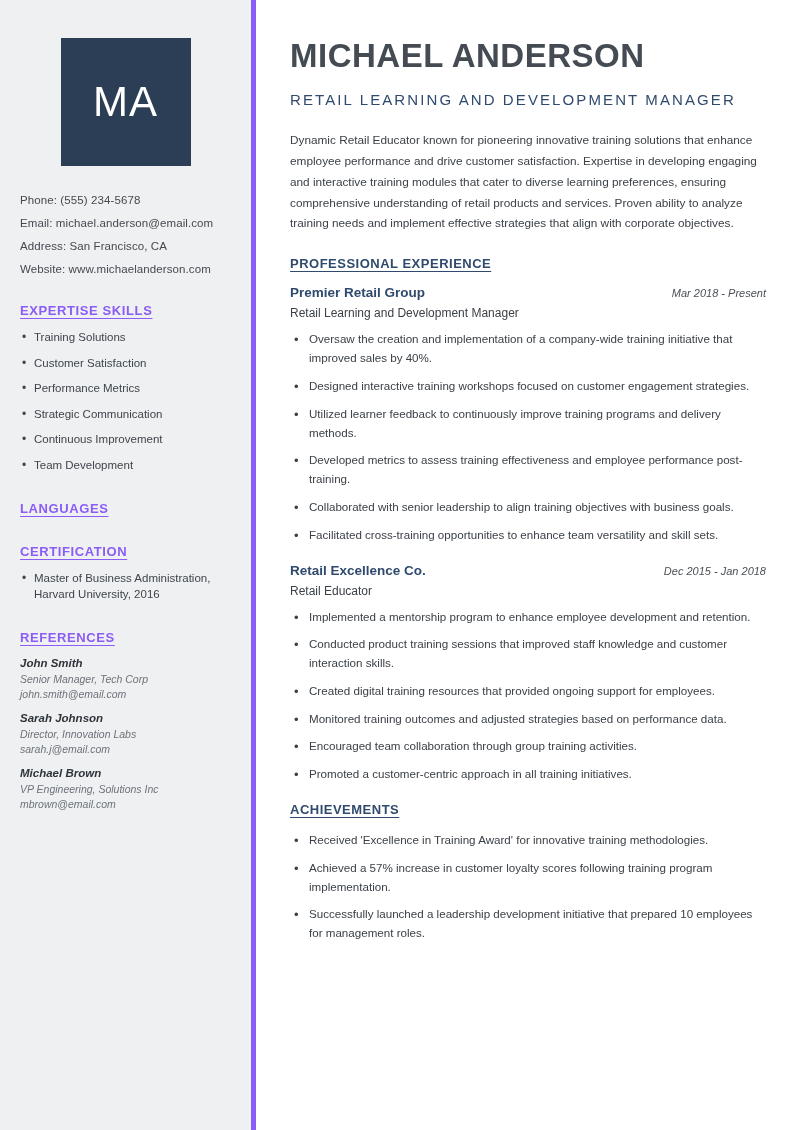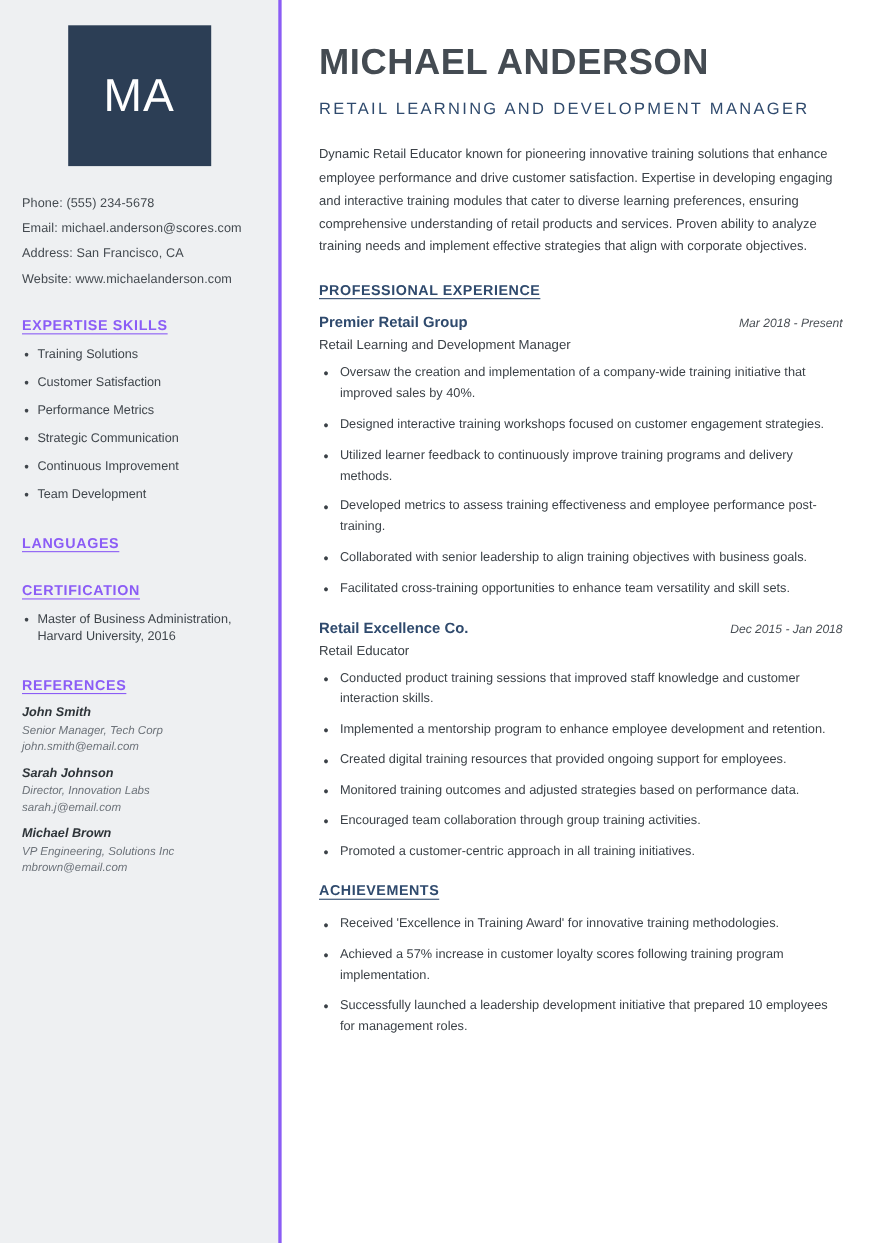--- a/index.html
+++ b/index.html
@@ -16,22 +16,22 @@
   .page {
     position: relative;
     width: 800px; height: 1130px;
     background: #ffffff;
     display: flex;
   }
   
   .sidebar {
     width: 256px;
     background: #eef0f2;
-    border-right: 3px solid #8b5cf6;
-    padding: 21px 20px 20px 20px;
+    border-right: 5px solid #8b5cf6;
+    padding: 36px 20px 20px 20px;
     flex: 0 0 256px;
   }
   .monogram-wrap {
     display: flex;
     justify-content: center;
     margin-top: 2px;
   }
   .monogram {
     width: 130px; height: 128px;
     background: #2c3e55;
@@ -181,21 +181,21 @@
 <div class="page">
 
   <aside class="sidebar">
 
     <div class="monogram-wrap">
       <div class="monogram">MA</div>
     </div>
 
     <div class="contact">
       <div class="contact-line">Phone: (555) 234-5678</div>
-      <div class="contact-line">Email: michael.anderson@scores.com</div>
+      <div class="contact-line">Email: michael.anderson@email.com</div>
       <div class="contact-line">Address: San Francisco, CA</div>
       <div class="contact-line">Website: www.michaelanderson.com</div>
     </div>
 
     <div class="side-heading">EXPERTISE SKILLS</div>
     <ul class="side-list">
       <li>Training Solutions</li>
       <li>Customer Satisfaction</li>
       <li>Performance Metrics</li>
       <li>Strategic Communication</li>
@@ -254,22 +254,22 @@
       </ul>
     </section>
 
     <section>
       <div class="job-head">
         <div class="company">Retail Excellence Co.</div>
         <div class="dates">Dec 2015 - Jan 2018</div>
       </div>
       <div class="role">Retail Educator</div>
       <ul class="bullets">
+        <li>Implemented a mentorship program to enhance employee development and retention.</li>
         <li>Conducted product training sessions that improved staff knowledge and customer interaction skills.</li>
-        <li>Implemented a mentorship program to enhance employee development and retention.</li>
         <li>Created digital training resources that provided ongoing support for employees.</li>
         <li>Monitored training outcomes and adjusted strategies based on performance data.</li>
         <li>Encouraged team collaboration through group training activities.</li>
         <li>Promoted a customer-centric approach in all training initiatives.</li>
       </ul>
     </section>
 
     <div class="section-heading">ACHIEVEMENTS</div>
     <ul class="bullets ach-list">
       <li>Received 'Excellence in Training Award' for innovative training methodologies.</li>

